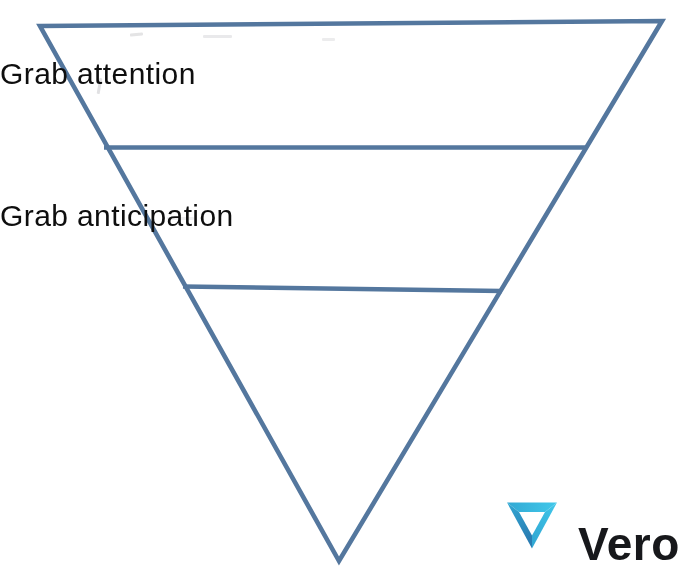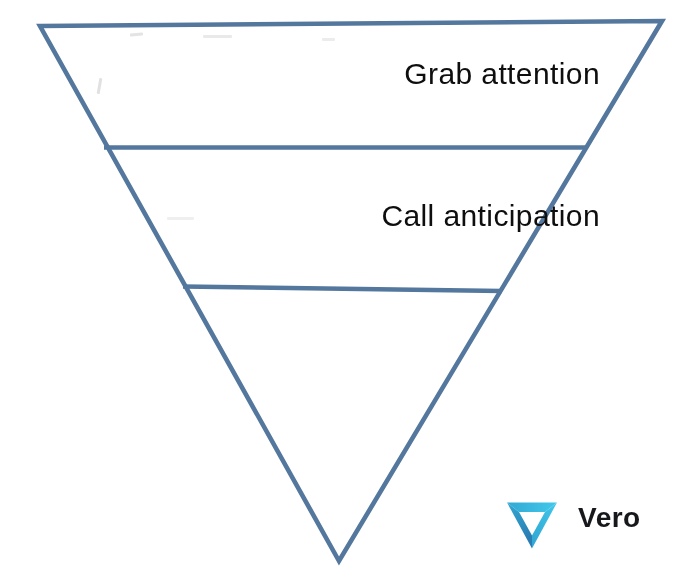--- a/index.html
+++ b/index.html
@@ -26,21 +26,21 @@
   .funnel-svg {
     position: absolute;
     inset: 0;
     color: var(--funnel-stroke);
   }
 
   .funnel-label {
     position: absolute;
     left: 0;
     width: 600px;
-    text-align: right;
+    text-align: left;
     color: var(--label-color);
     font-size: 30px;
     font-weight: 500;
     letter-spacing: 0.4px;
     line-height: 30px;
     white-space: pre-line;
   }
   .label-grab  { top: 59px; }
   .label-build { top: 201px; }
   .label-cta   { top: 343px; line-height: 42px; }
@@ -66,22 +66,22 @@
   .logo-mark {
     position: absolute;
     left: 0;
     top: 0;
     width: 52px;
     height: 53px;
   }
   .logo-word {
     position: absolute;
     left: 72px;
-    top: 0;
-    font-size: 28px;
+    top: 26px;
+    font-size: 46px;
     font-weight: 700;
     line-height: 38px;
     letter-spacing: 0.5px;
     color: var(--logo-text);
   }
   .stop-dark  { stop-color: var(--logo-dark); }
   .stop-mid   { stop-color: var(--logo-mid); }
   .stop-light { stop-color: var(--logo-light); }
 </style>
 </head>
@@ -95,21 +95,21 @@
     <line x1="183" y1="286.5" x2="502" y2="291" stroke="currentColor" stroke-width="4.6"></line>
   </svg>
 
   <div class="artifact a1"></div>
   <div class="artifact a2"></div>
   <div class="artifact a3"></div>
   <div class="artifact a4"></div>
   <div class="artifact a5"></div>
 
   <div class="funnel-label label-grab">Grab attention</div>
-  <div class="funnel-label label-build">Call anticipation</div>
+  <div class="funnel-label label-build">Grab anticipation</div>
 
   <div class="logo">
     <svg class="logo-mark" viewBox="0 0 50 46" xmlns="http://www.w3.org/2000/svg">
       <defs>
         <linearGradient id="gLeft" x1="0" y1="0" x2="0.4" y2="1">
           <stop offset="0" class="stop-mid"></stop>
           <stop offset="1" class="stop-dark"></stop>
         </linearGradient>
         <linearGradient id="gTop" x1="0" y1="0" x2="1" y2="0">
           <stop offset="0" class="stop-mid"></stop>

